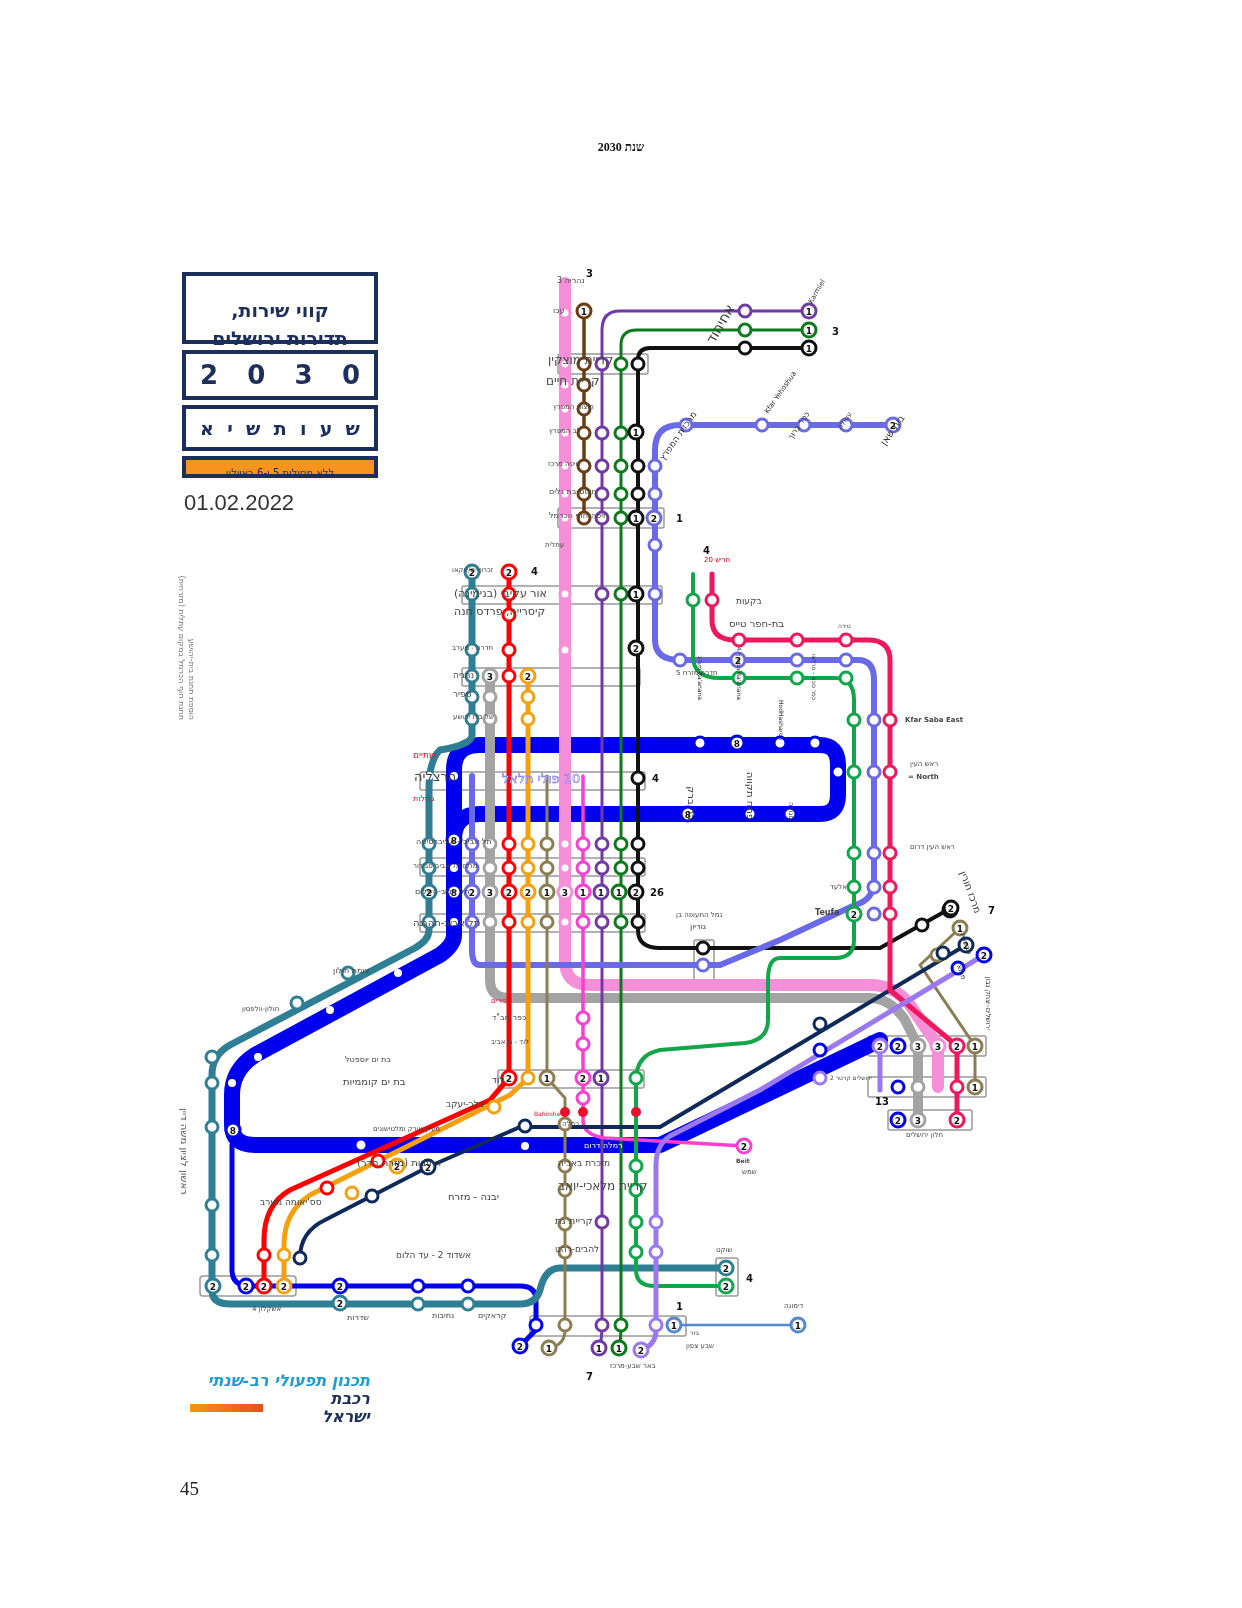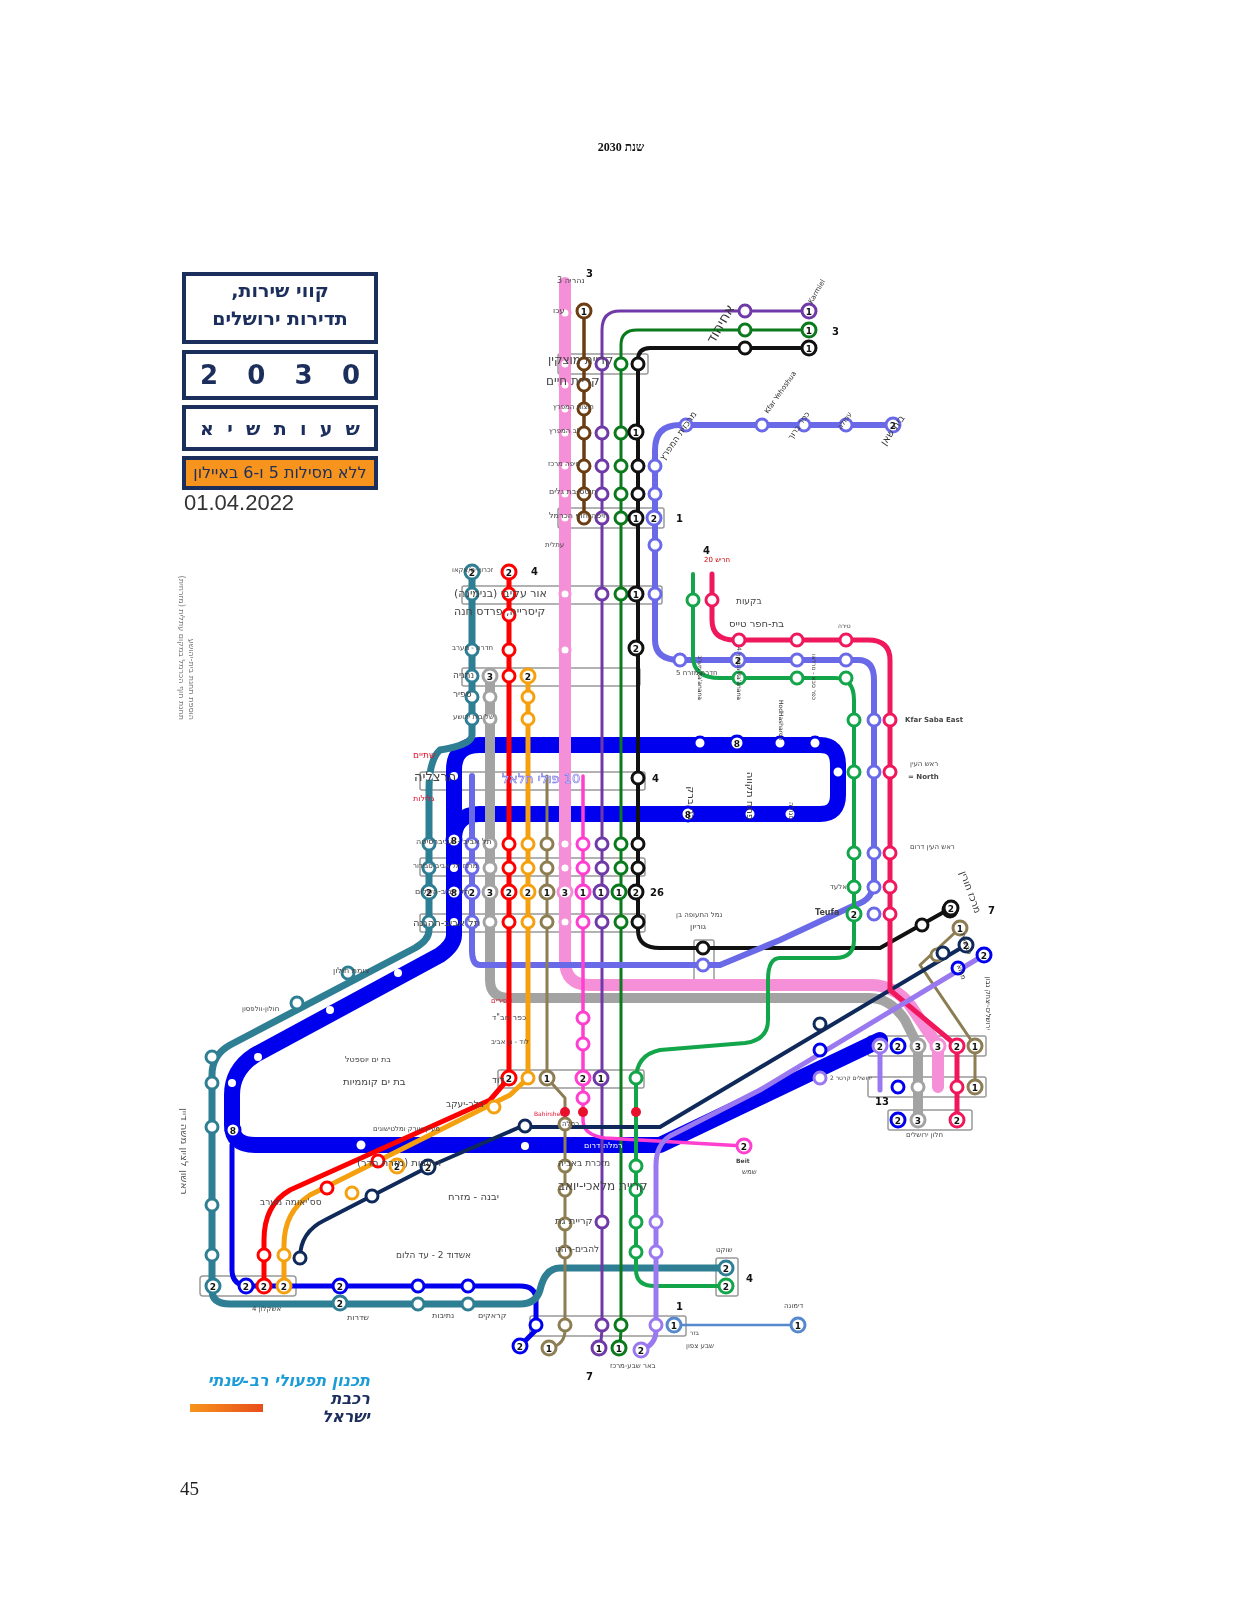--- a/index.html
+++ b/index.html
@@ -1,23 +1,23 @@
 <!DOCTYPE html>
 <html><head>
 <meta charset="utf-8">
 <style>
   html, body { margin:0; padding:0; background:#ffffff; }
   body { width:1242px; height:1608px; position:relative; overflow:hidden; font-family:"DejaVu Sans", sans-serif; }
   .page-title { position:absolute; left:0; width:1242px; top:140px; text-align:center; font-family:"Liberation Serif", serif; font-weight:bold; font-size:12px; color:#111; direction:rtl; }
   .page-number { position:absolute; left:180px; top:1478px; font-family:"Liberation Serif", serif; font-size:19px; color:#222; }
   .legend-box { position:absolute; left:182px; border:4px solid #1c2f5c; background:#fff; box-sizing:border-box; color:#1c2f5c; text-align:center; direction:rtl; font-family:"DejaVu Sans", sans-serif; font-weight:bold; }
-  .lb-title { top:272px; width:196px; height:72px; font-size:19px; line-height:28px; padding-top:0; }
+  .lb-title { top:272px; width:196px; height:72px; font-size:19px; line-height:28px; padding-top:20px; }
   .lb-year { top:350px; width:196px; height:50px; font-size:26px; line-height:42px; display:flex; justify-content:space-between; padding:0 14px; direction:ltr; }
   .lb-hours { top:405px; width:196px; height:46px; font-size:19px; line-height:38px; display:flex; justify-content:space-between; padding:0 14px; }
-  .lb-note { top:456px; width:196px; height:34px; background:#f7941d; font-size:16px; line-height:26px; color:#1c2f5c; font-weight:normal; }
+  .lb-note { top:456px; width:196px; height:22px; background:#f7941d; font-size:10px; line-height:26px; color:#1c2f5c; font-weight:normal; }
   .legend-date { position:absolute; left:184px; top:490px; font-family:"Liberation Sans", sans-serif; font-size:22px; color:#333; }
   .side-note { position:absolute; left:174px; top:520px; width:200px; height:22px; transform-origin:0 0; transform:rotate(90deg) translate(0,-22px); font-size:8px; color:#777; direction:rtl; white-space:nowrap; }
   .side-note div { line-height:10px; }
   .rishon-label { position:absolute; left:190px; top:1108px; transform-origin:0 0; transform:rotate(90deg); font-size:10px; color:#555; direction:rtl; white-space:nowrap; }
   .brand { position:absolute; left:190px; top:1372px; direction:rtl; text-align:right; width:180px; }
   .brand-1 { font-size:16px; font-weight:bold; font-style:italic; color:#1b9cd8; line-height:18px; }
   .brand-2 { font-size:16px; font-weight:bold; font-style:italic; color:#1c2f5c; line-height:18px; display:flex; align-items:center; justify-content:flex-start; gap:18px; }
   .brand-bar { display:inline-block; width:76px; height:8px; background:linear-gradient(90deg,#f7941d,#e84e1b); }
   svg.map { position:absolute; left:0; top:0; }
 </style>
@@ -39,21 +39,21 @@
 <div class="legend-box lb-hours">
   <span>ש</span>
   <span>ע</span>
   <span>ו</span>
   <span>ת</span>
   <span>ש</span>
   <span>י</span>
   <span>א</span>
 </div>
 <div class="legend-box lb-note">ללא מסילות 5 ו-6 באיילון</div>
-<div class="legend-date">01.04.2022</div>
+<div class="legend-date">01.02.2022</div>
 <div class="side-note">
   <div>הוספת תחנת בית-יהושע</div>
   <div>תחנת חוף הכרמל במקום עתלית (מזרחית)</div>
 </div>
 
 <svg class="map" width="1242" height="1608" viewBox="0 0 1242 1608">
   <g fill="none" stroke-linecap="round" stroke-linejoin="round">
 
     <g stroke="#999" stroke-width="1.5" fill="none">
       <rect x="558" y="354" width="90" height="20" rx="2"></rect>

